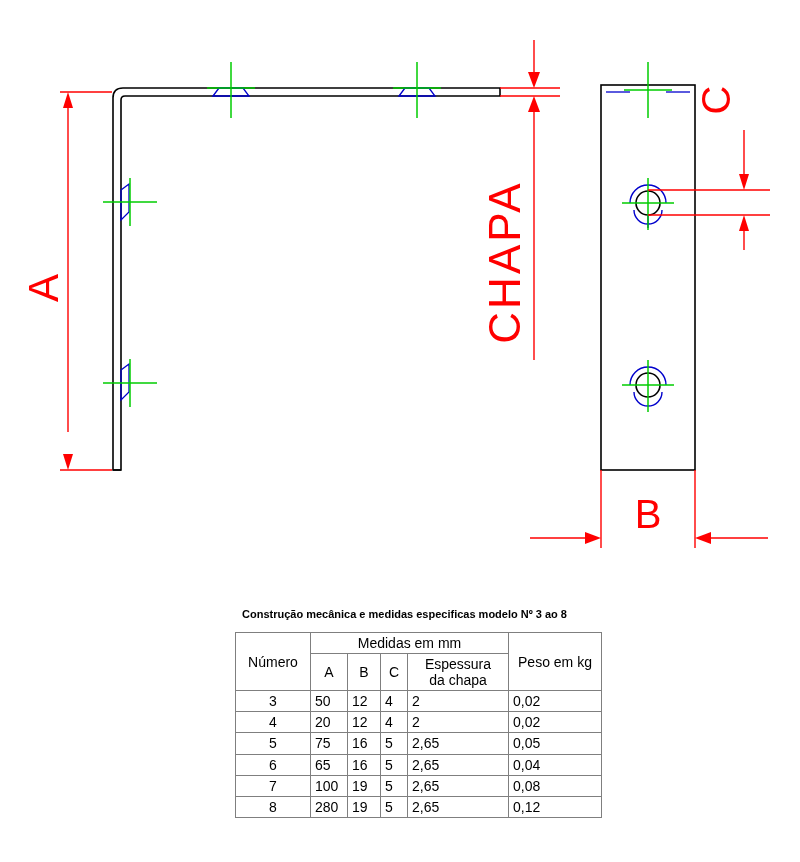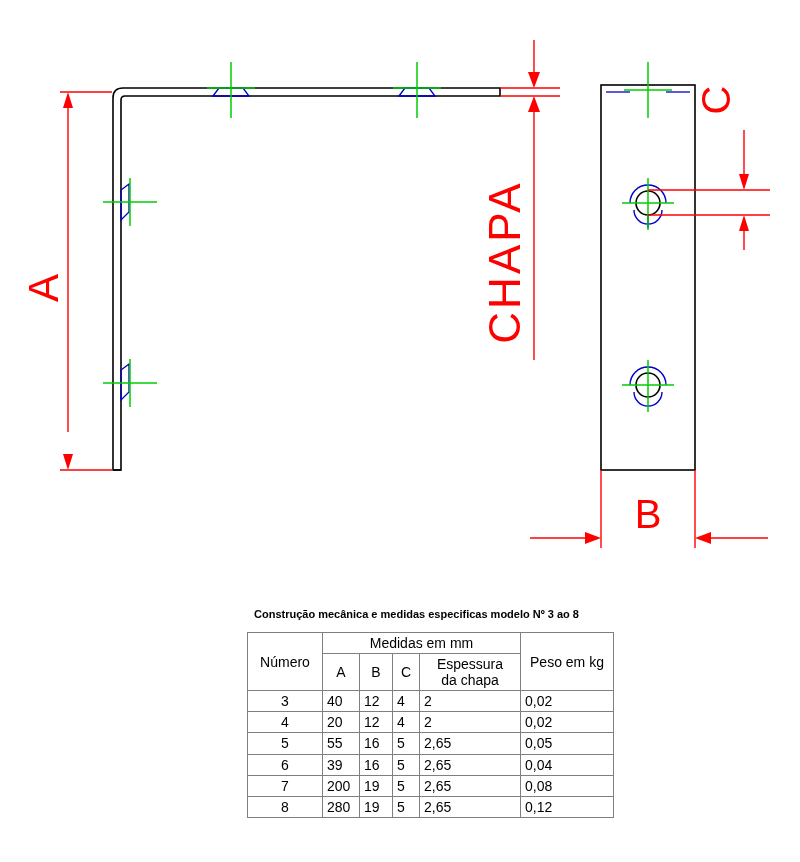--- a/index.html
+++ b/index.html
@@ -16,21 +16,21 @@
   }
   #drawing-area {
     position: absolute;
     left: 0;
     top: 0;
     width: 800px;
     height: 600px;
   }
   #table-wrap {
     position: absolute;
-    left: 12px;
+    left: 0;
     top: 608px;
     width: 728px;
   }
   .table-title {
     font-size: 11px;
     font-weight: bold;
     color: #000;
     margin-left: 242px;
     margin-bottom: 12px;
   }
@@ -183,53 +183,53 @@
         <th class="hdr-c">C</th>
         <th class="hdr-esp">
           <span>Espessura</span><br>
           <span>da chapa</span>
         </th>
       </tr>
     </thead>
     <tbody>
       <tr>
         <td class="col-num">3</td>
-        <td>40</td>
+        <td>50</td>
         <td>12</td>
         <td>4</td>
         <td>2</td>
         <td>0,02</td>
       </tr>
       <tr>
         <td class="col-num">4</td>
         <td>20</td>
         <td>12</td>
         <td>4</td>
         <td>2</td>
         <td>0,02</td>
       </tr>
       <tr>
         <td class="col-num">5</td>
-        <td>55</td>
+        <td>75</td>
         <td>16</td>
         <td>5</td>
         <td>2,65</td>
         <td>0,05</td>
       </tr>
       <tr>
         <td class="col-num">6</td>
-        <td>39</td>
+        <td>65</td>
         <td>16</td>
         <td>5</td>
         <td>2,65</td>
         <td>0,04</td>
       </tr>
       <tr>
         <td class="col-num">7</td>
-        <td>200</td>
+        <td>100</td>
         <td>19</td>
         <td>5</td>
         <td>2,65</td>
         <td>0,08</td>
       </tr>
       <tr>
         <td class="col-num">8</td>
         <td>280</td>
         <td>19</td>
         <td>5</td>

